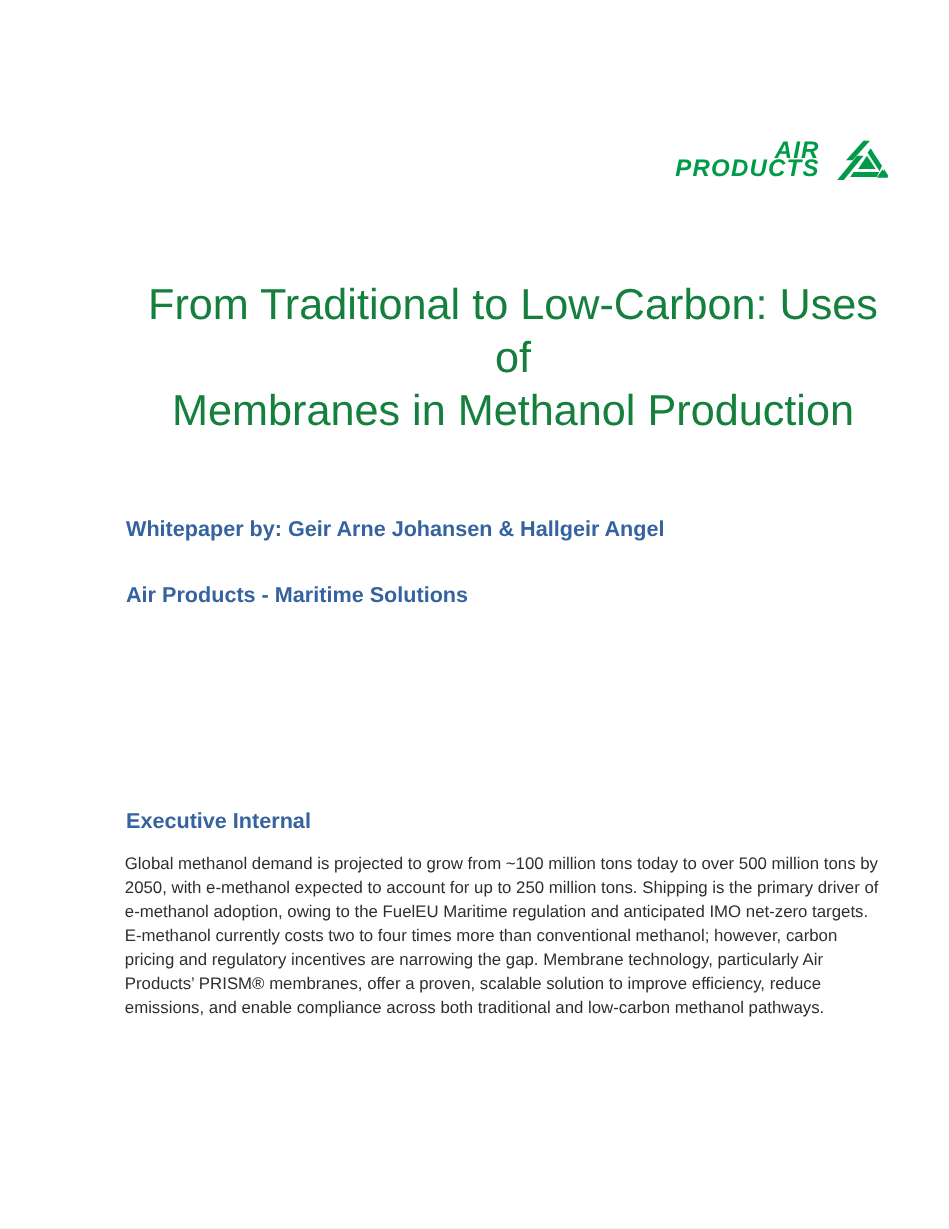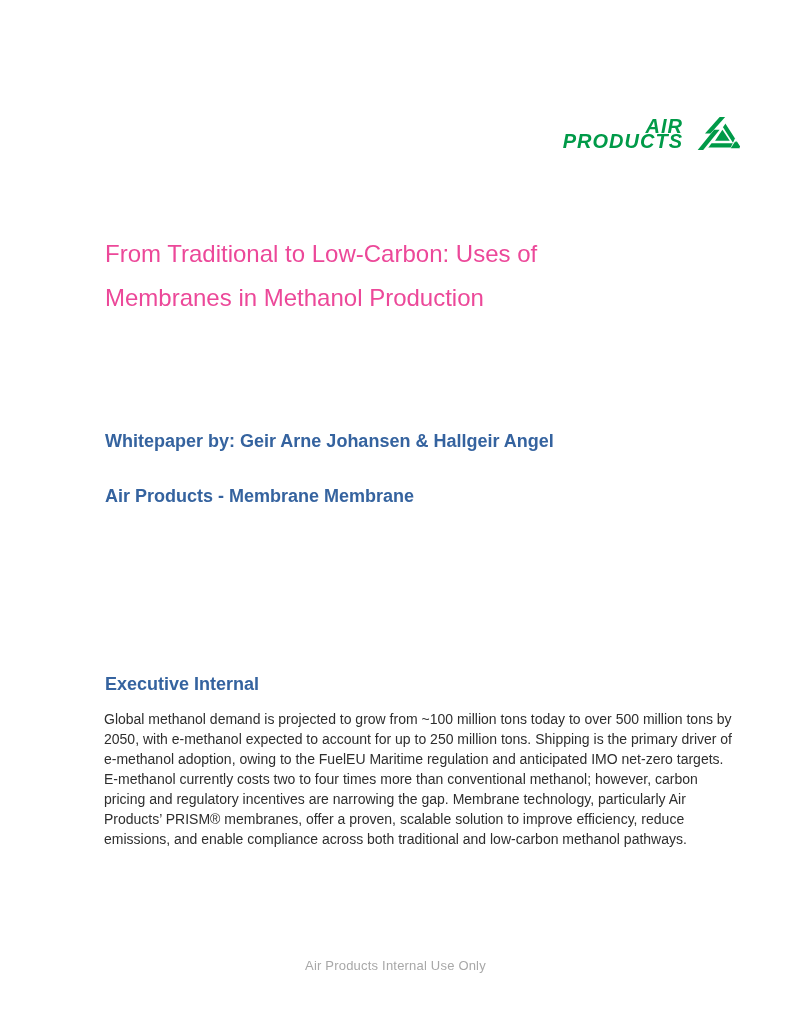--- a/index.html
+++ b/index.html
@@ -30,25 +30,26 @@
     font-size: 20px;
     line-height: 14.5px;
     letter-spacing: 1px;
   }
   .logo-mark { display: block; }
   .doc-title {
     position: absolute;
     left: 105px;
     top: 232px;
     width: 645px;
-    font-size: 24px;
+    font-size: 36px;
     font-weight: 400;
     line-height: 44px;
-    color: #ec4899;
+    color: #15803d;
     white-space: pre-line;
+    text-align: center;
   }
   .byline {
     position: absolute;
     left: 105px;
     font-size: 18px;
     font-weight: 700;
     line-height: 24px;
     color: #35639f;
   }
   .byline-authors { top: 429px; text-align: center; }
@@ -103,26 +104,25 @@
       <polygon points="33,14 41,26 25,26" fill="#009a48"></polygon>
       <line x1="42" y1="37" x2="48" y2="24" stroke="#ffffff" stroke-width="3"></line>
       <polygon points="47,26.5 52,34 42,34" fill="#009a48"></polygon>
     </svg>
   </header>
 
   <h1 class="doc-title">From Traditional to Low-Carbon: Uses of
 Membranes in Methanol Production</h1>
 
   <p class="byline byline-authors">Whitepaper by: Geir Arne Johansen &amp; Hallgeir Angel</p>
-  <p class="byline byline-org">Air Products - Membrane Membrane</p>
+  <p class="byline byline-org">Air Products - Maritime Solutions</p>
 
   <h2 class="section-heading">Executive Internal</h2>
   <p class="body-text">Global methanol demand is projected to grow from ~100 million tons today to over 500 million tons by
 2050, with e-methanol expected to account for up to 250 million tons. Shipping is the primary driver of
 e-methanol adoption, owing to the FuelEU Maritime regulation and anticipated IMO net-zero targets.
 E-methanol currently costs two to four times more than conventional methanol; however, carbon
 pricing and regulatory incentives are narrowing the gap. Membrane technology, particularly Air
 Products’ PRISM® membranes, offer a proven, scalable solution to improve efficiency, reduce
 emissions, and enable compliance across both traditional and low-carbon methanol pathways.</p>
 
-  <footer class="page-footer">Air Products Internal Use Only</footer>
 
 </div>
 
 </body></html>

